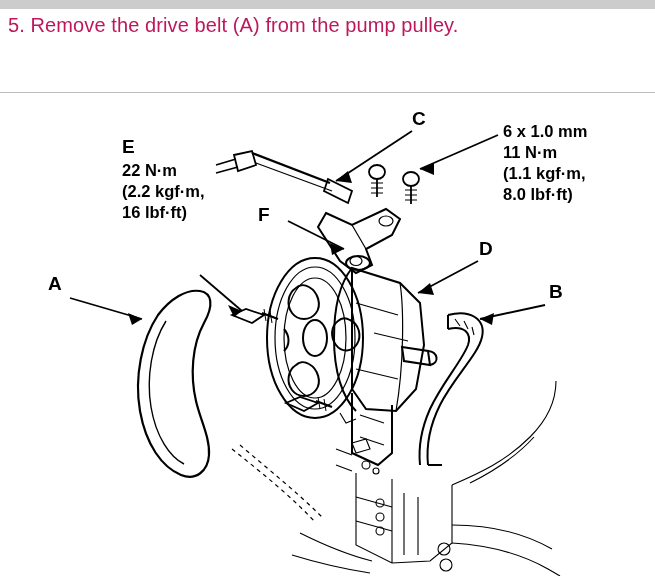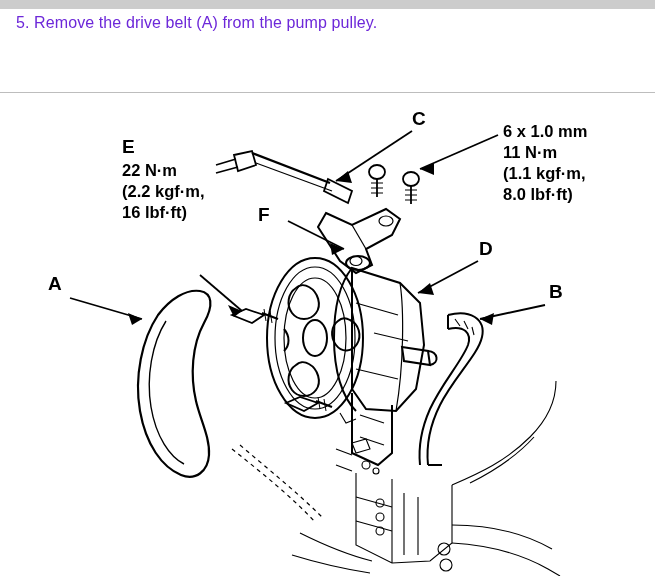--- a/index.html
+++ b/index.html
@@ -18,25 +18,24 @@
     position: absolute;
     left: 0; top: 0;
     width: 655px;
     height: 9px;
     background: #cccccc;
   }
   .instruction {
     position: absolute;
     left: 8px;
     top: 14px;
-    font-size: 16px;
-    color: #6d28d9;
+    font-size: 20px;
+    color: #be185d;
     letter-spacing: 0.1px;
     white-space: nowrap;
-    margin-left: 8px;
   }
   .divider {
     position: absolute;
     left: 0;
     top: 92px;
     width: 655px;
     height: 1px;
     background: #bdbdbd;
   }
   .figure {

